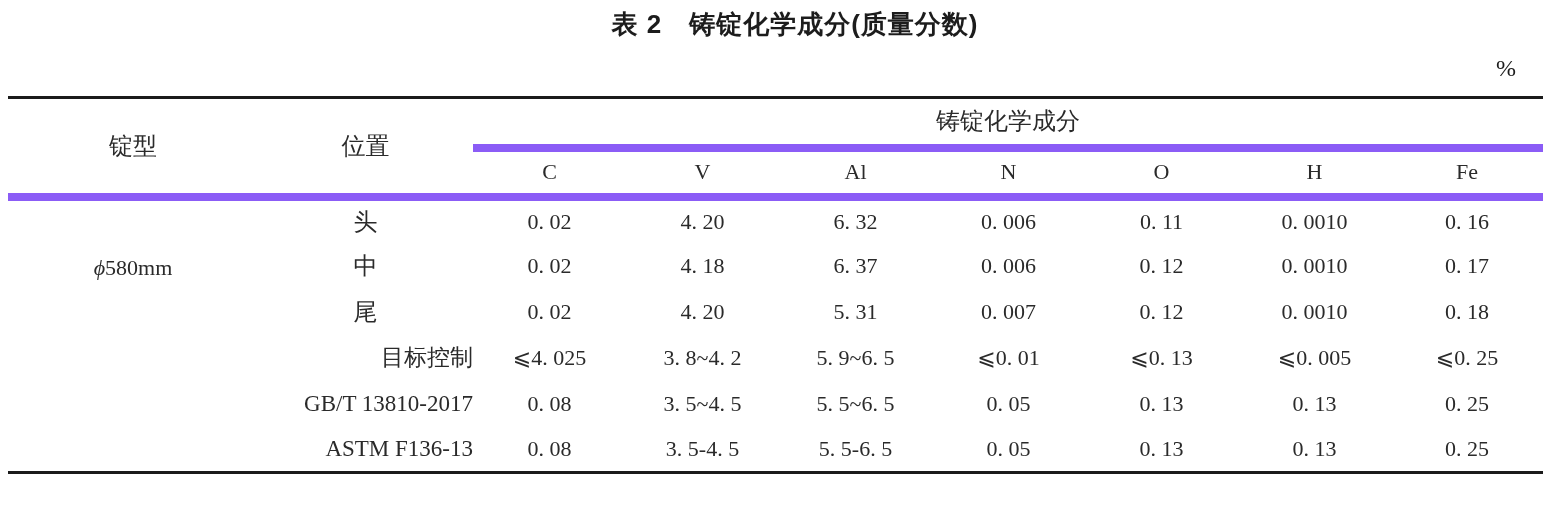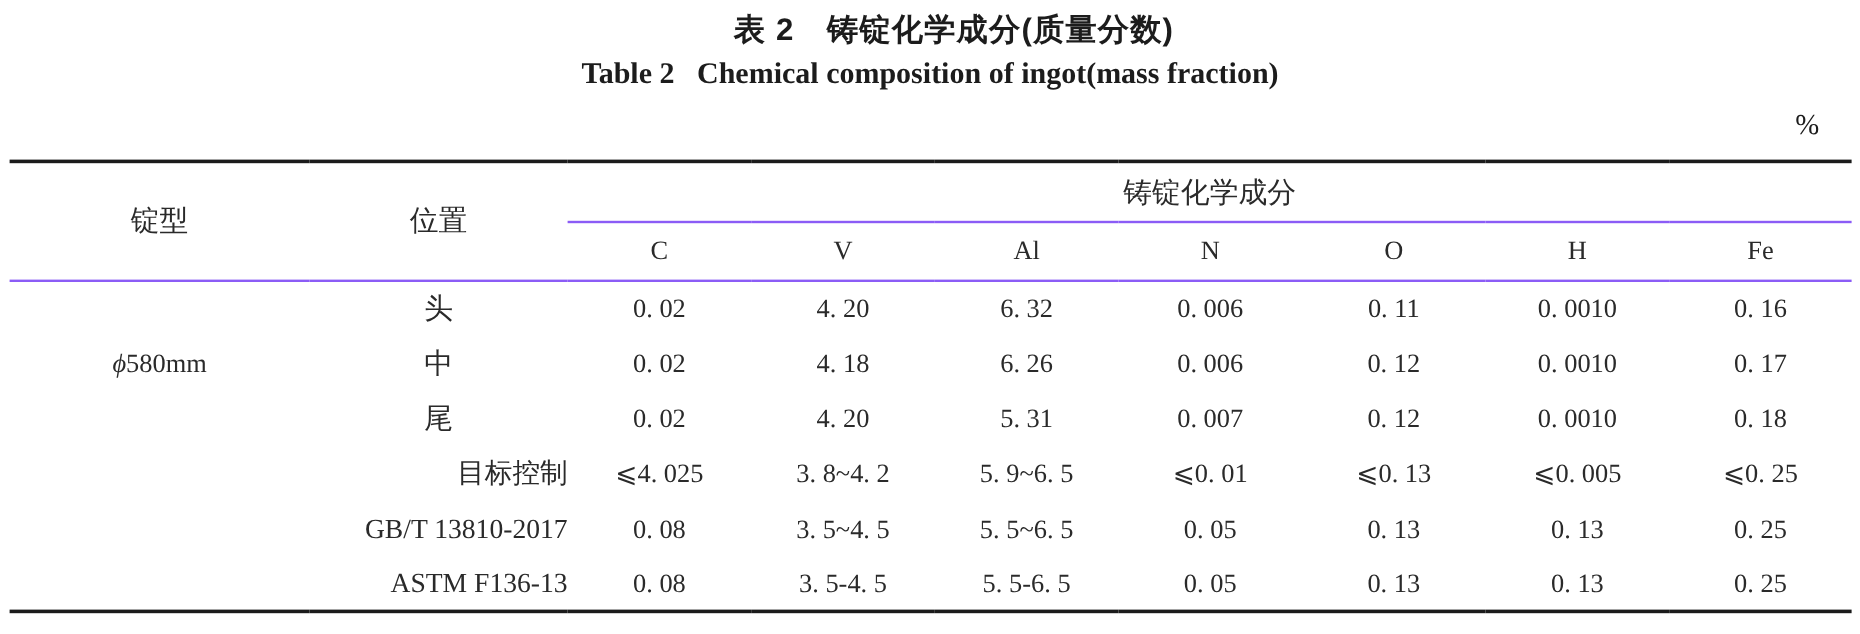--- a/index.html
+++ b/index.html
@@ -52,32 +52,31 @@
     font-weight:normal;
     text-align:center;
     vertical-align:middle;
     padding:0;
     font-size:22px;
     color:#2a2a2a;
   }
   .zh { font-size:24px; }
   thead th.top-head { height:50px; }
   thead tr.elements th { height:49px; }
-  .rule-below { border-bottom:2px solid #8b5cf6; }
+  .rule-below { border-bottom:8px solid #8b5cf6; }
   tbody td { height:46px; }
   td.ingot-cell::first-letter { font-style:italic; }
   .spec-label { font-size:23px;text-align:right; }
 </style>
 </head>
 <body>
 
 <div class="page">
 
   <div class="title-zh">表 2　铸锭化学成分(质量分数)</div>
-  <div class="title-en">Table 2   Chemical composition of ingot(mass fraction)</div>
   <div class="unit-row">%</div>
 
   <table class="comp">
     <colgroup>
       <col style="width:250px">
       <col style="width:215px">
       <col style="width:153px">
         <col style="width:153px">
         <col style="width:153px">
       <col style="width:153px">
@@ -110,21 +109,21 @@
         <td>6. 32</td>
         <td>0. 006</td>
         <td>0. 11</td>
         <td>0. 0010</td>
         <td>0. 16</td>
       </tr>
       <tr>
         <td class="zh">中</td>
         <td>0. 02</td>
         <td>4. 18</td>
-        <td>6. 26</td>
+        <td>6. 37</td>
         <td>0. 006</td>
         <td>0. 12</td>
         <td>0. 0010</td>
         <td>0. 17</td>
       </tr>
       <tr>
         <td class="zh">尾</td>
         <td>0. 02</td>
         <td>4. 20</td>
         <td>5. 31</td>

